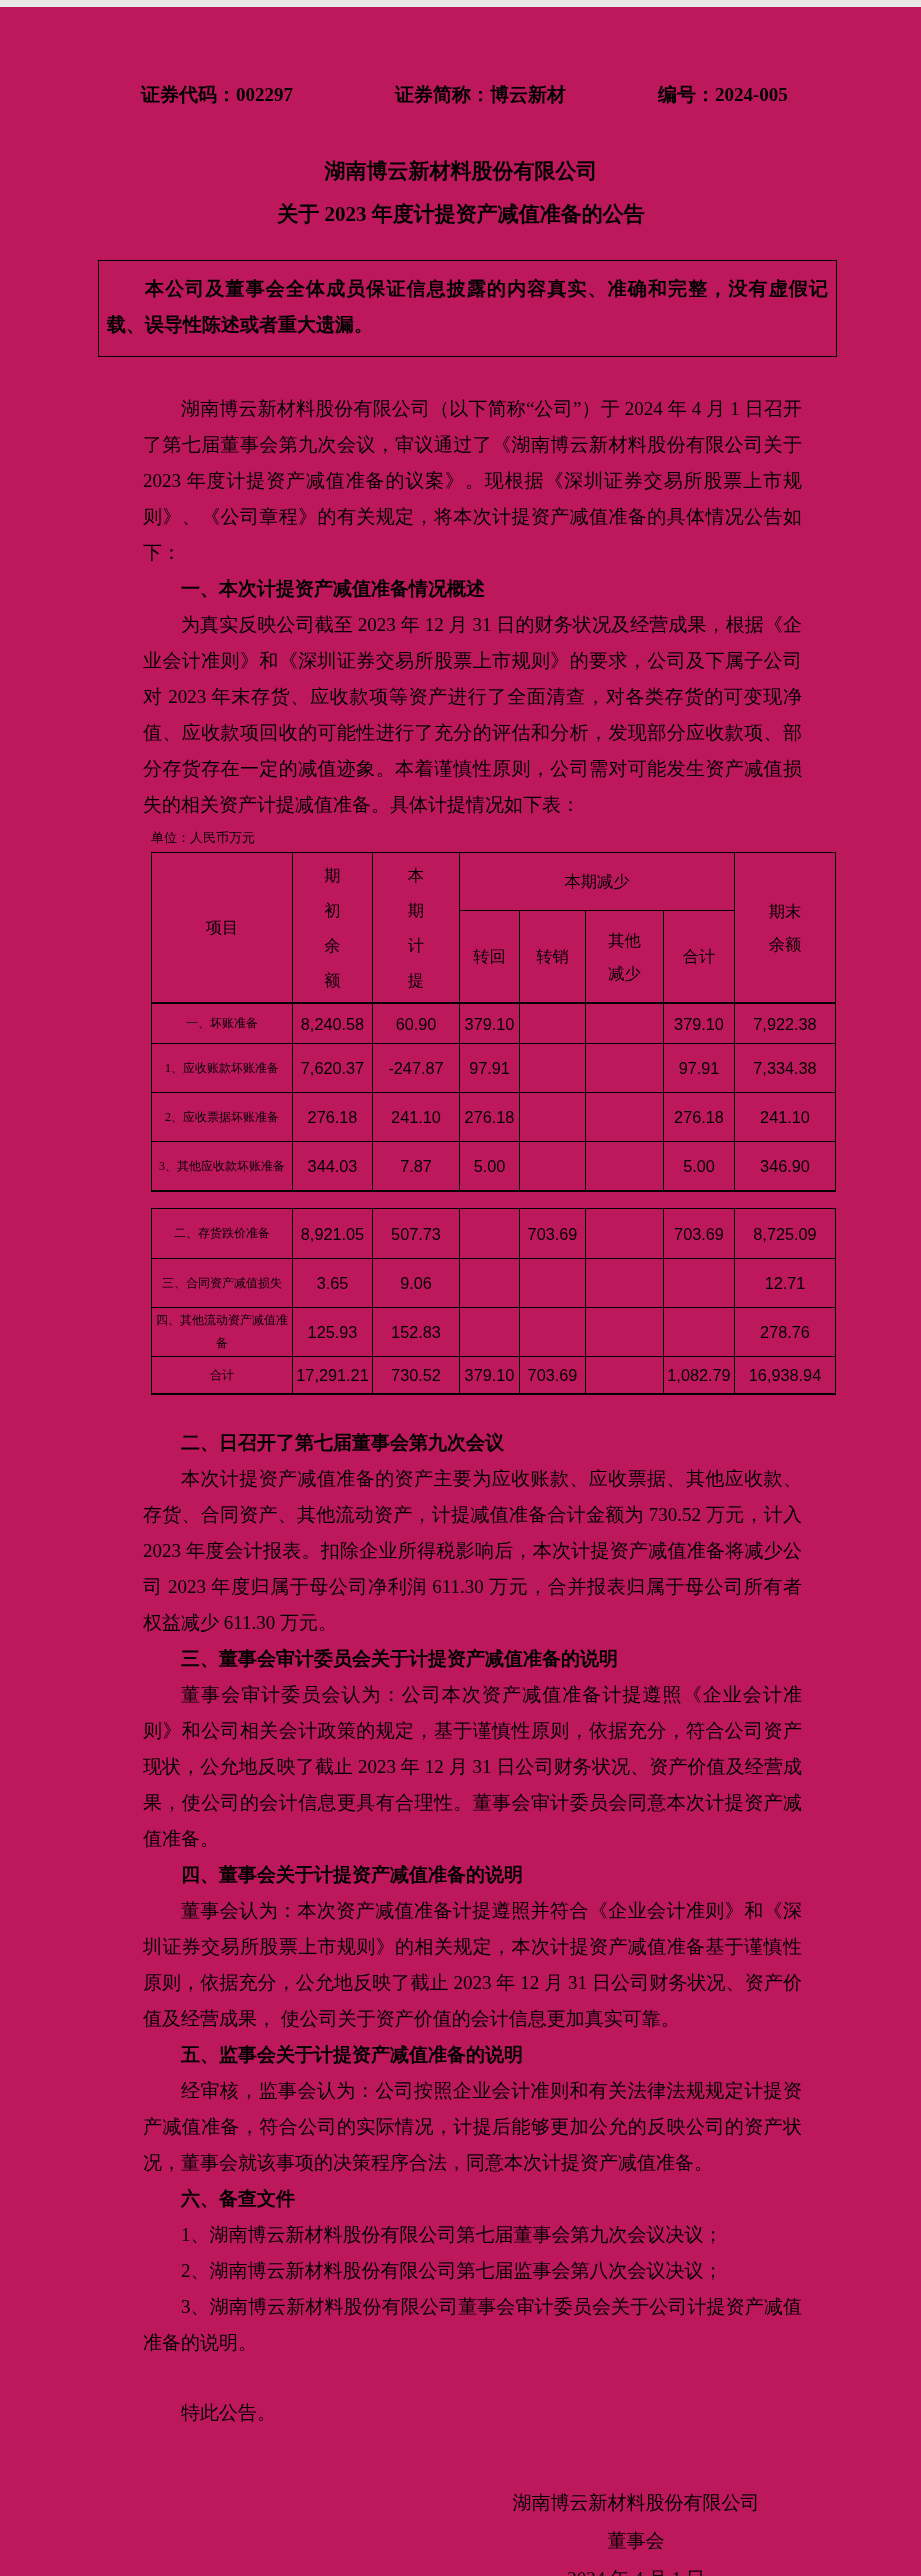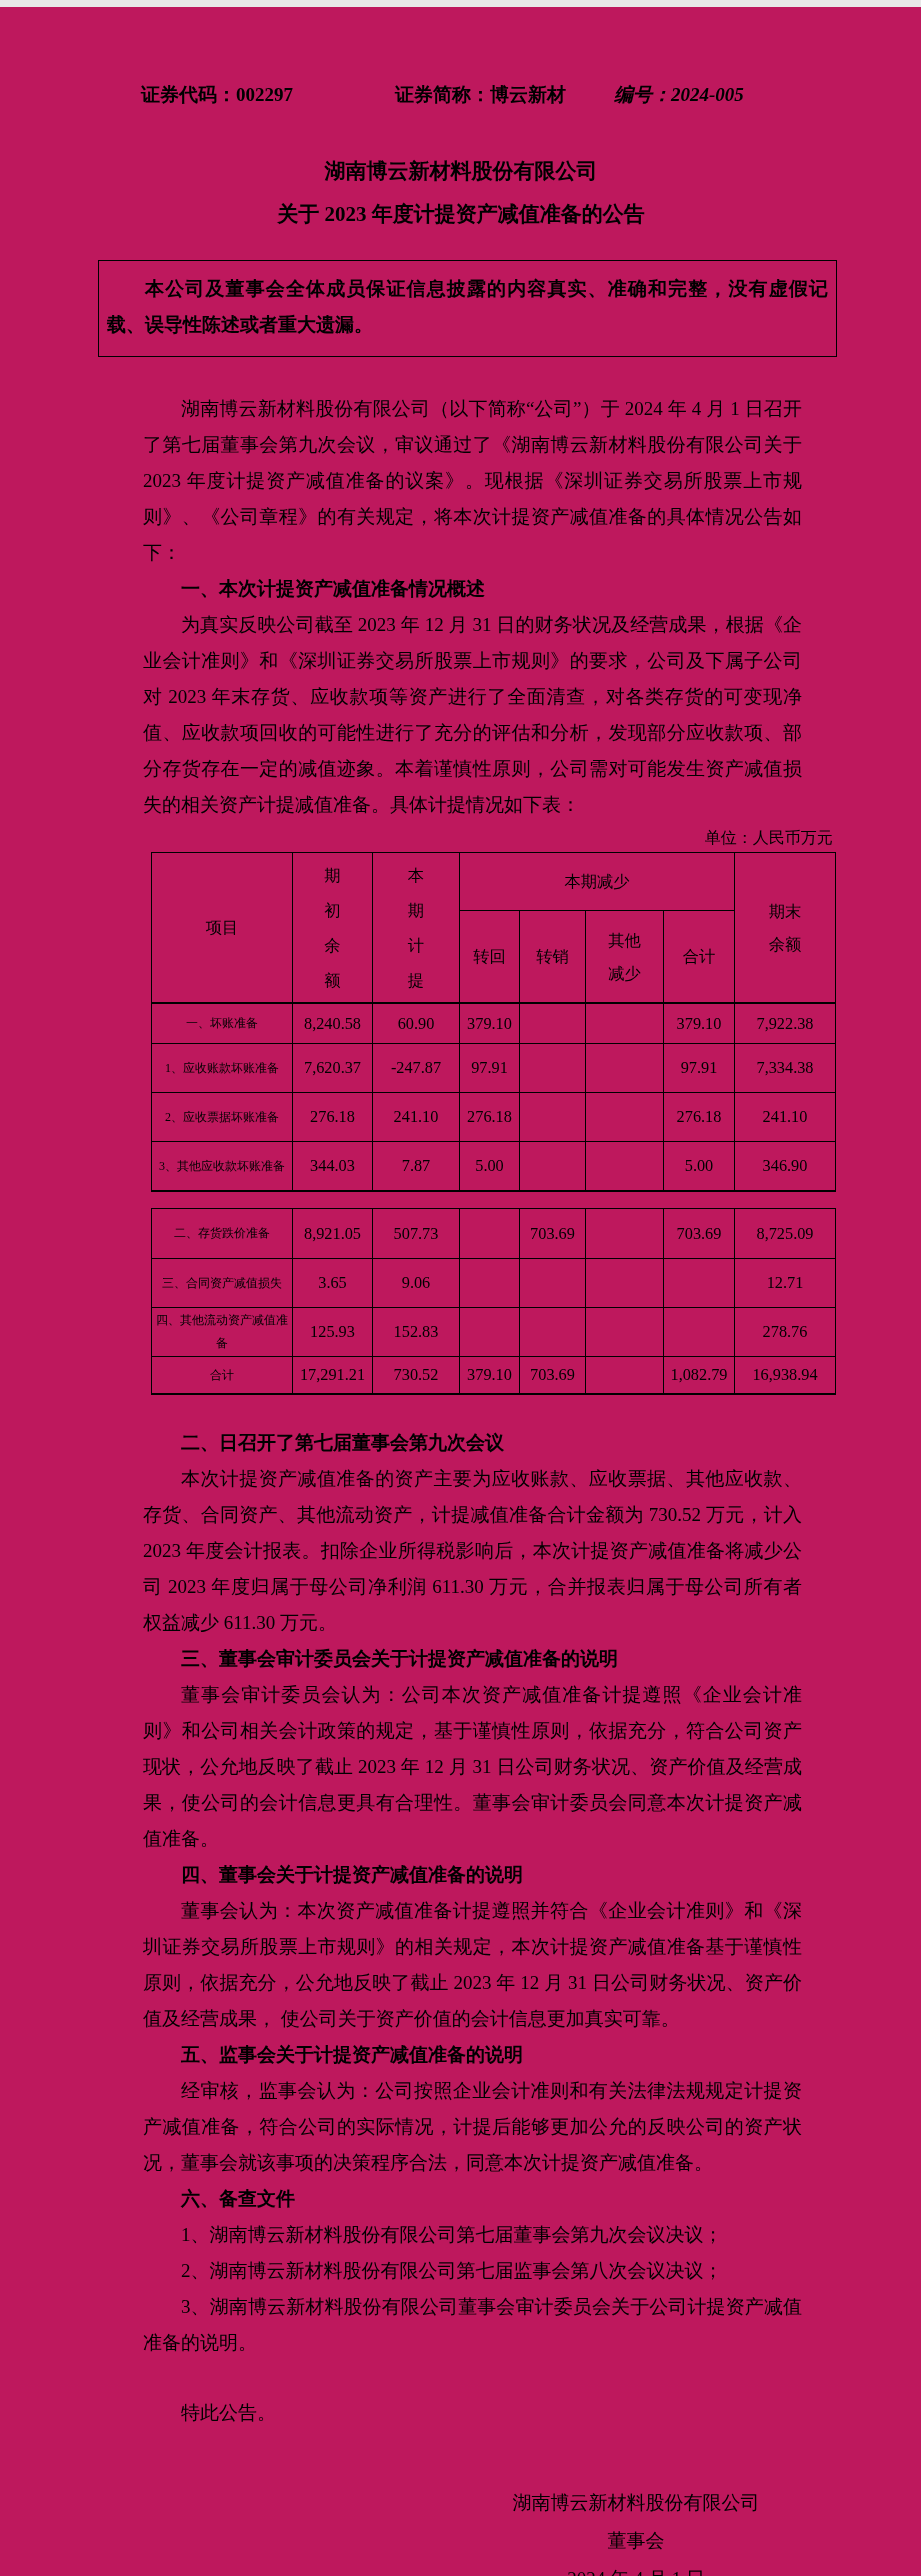--- a/index.html
+++ b/index.html
@@ -14,21 +14,21 @@
     font-family: "Liberation Serif", "DejaVu Serif", serif;
     font-size: 19px;
     line-height: 36px;
     overflow: hidden;
   }
   
   .doc-header { position: relative; height: 25.6px; margin-top: 75px; font-weight: bold; line-height: 25.6px; }
   .doc-header .hitem { position: absolute; top: 0; white-space: nowrap; }
   .h-code  { left: 141px; }
   .h-name  { left: 395px; }
-  .h-no    { left: 614px; font-style: italic; }
+  .h-no    { left: 658px; }
 
   .title { text-align: center; font-weight: bold; font-size: 21px; line-height: 43px; }
   .title-1 { margin-top: 42px; }
 
   .disclaimer-box {
     margin: 24.4px 0 0 98px;
     width: 739px;
     border: 1.7px solid #000;
     padding: 10.5px 8.1px 12.8px 8.1px;
   }
@@ -43,22 +43,22 @@
   .sec-heading {
     margin: 0 120px 0 143px;
     text-indent: 2em;
     font-weight: bold;
   }
   .sec-heading.after-table { margin-top: 30px; }
 
   .unit-note {
     margin-left: 151px;
     width: 684px;
-    text-align: right;
-    font-size: 16px;
+    text-align: left;
+    font-size: 13px;
     line-height: 29px;
     padding-right: 2.3px;
   }
 
   table.imp { border-collapse: collapse; table-layout: fixed; width: 684px; margin-left: 151px; }
   table.imp.part2 { margin-top: 16.3px; }
   table.imp th, table.imp td {
     border: 1.2px solid #000;
     font-weight: normal;
     vertical-align: middle;
@@ -86,21 +86,21 @@
   .vstack2 { width: 43px; margin: 0 auto; word-break: break-all; line-height: 33px; font-size: 16.3px; }
   th.sub-cell { vertical-align: middle; }
 
   td.lab {
     text-align: left;
     font-size: 12px;
     line-height: 23px;
     padding-left: 1.7px;
   }
   td.lab.center { text-align: center; }
-  td.num { font-family: Liberation Serif, serif; font-size: 16.3px; }
+  td.num { font-family: Liberation Sans, sans-serif; font-size: 16.3px; }
   tr.h70 td { height: 41px; }
   tr.h84 td { height: 49px; }
   tr.h86 td { height: 50px; }
   tr.h62 td { height: 36px; }
 
   .closing-par { margin: 34px 120px 0 143px; text-indent: 2em; }
   .signature {
     margin: 53px 0 0 491px;
     width: 290px;
     text-align: center;

